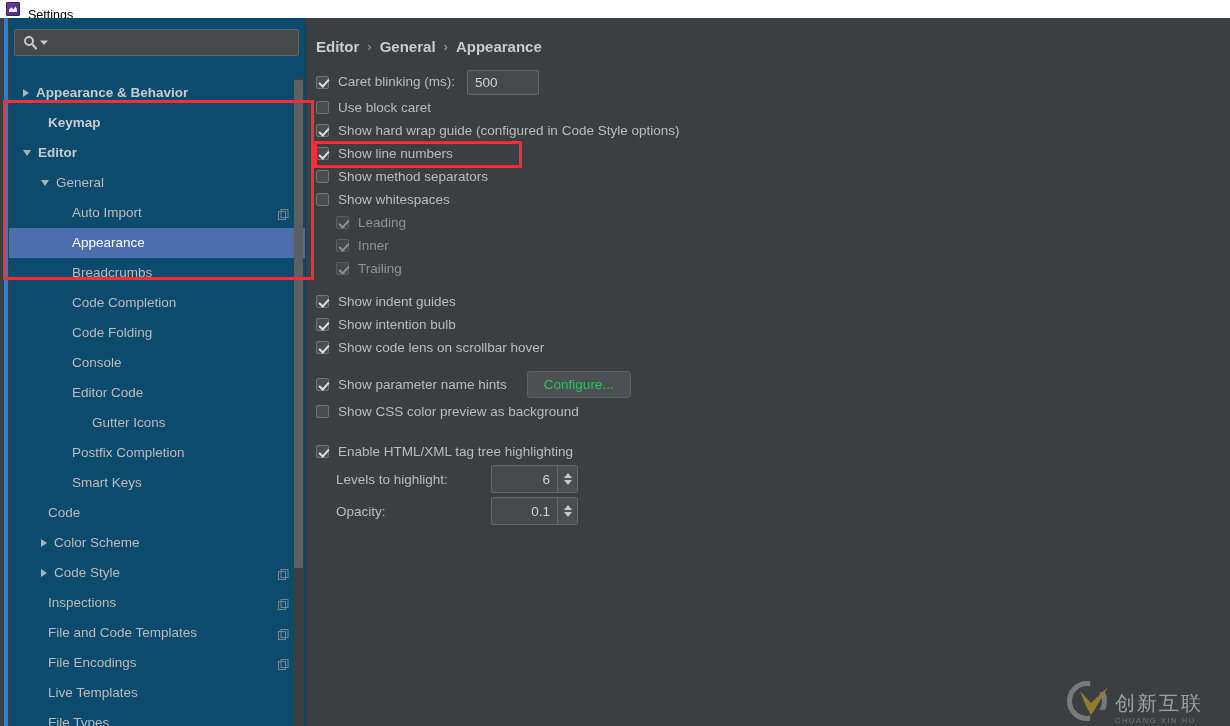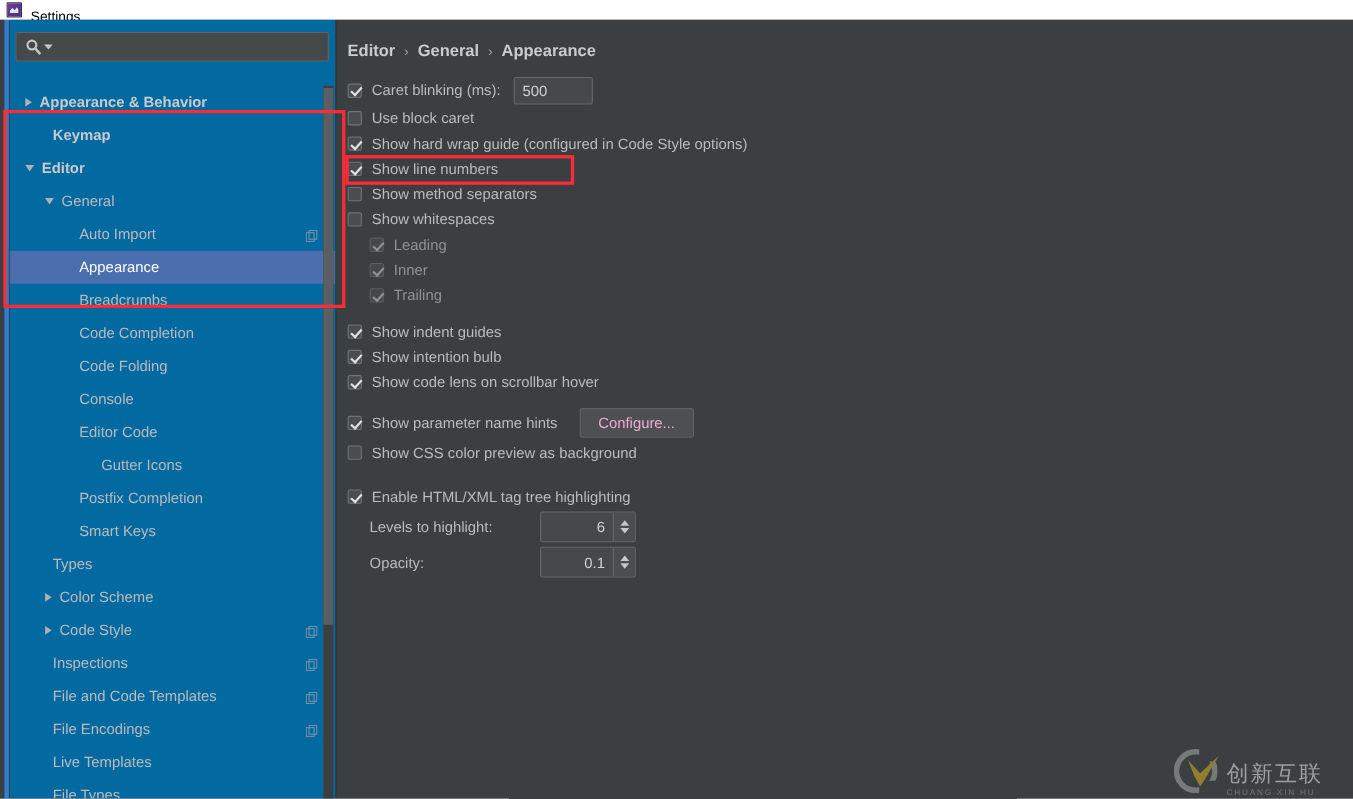--- a/index.html
+++ b/index.html
@@ -73,21 +73,21 @@
     left: 0px; top: 0;
     width: 4px; height: 708px;
     background: #3c3f41;
   }
 
   
   .sidebar {
     position: absolute;
     left: 9px; top: 0;
     width: 296px; height: 708px;
-    background: #0369a1;
+    background: #0c4a6e;
   }
   .search-wrap {
     position: absolute;
     left: 5px; top: 11px;
     width: 285px; height: 27px;
     box-sizing: border-box;
     background: #45494a;
     border: 1px solid #5e6364;
     border-radius: 2px;
     display: flex;
@@ -258,21 +258,21 @@
   }
   .field-500 { width: 72px; margin-left: 12px; }
 
   .btn {
     height: 27px;
     box-sizing: border-box;
     padding: 0 16px;
     background: #4c5052;
     border: 1px solid #5e6264;
     border-radius: 3px;
-    color: #f9a8d4;
+    color: #22c55e;
     font-size: 13.5px;
     font-family: "Liberation Sans", sans-serif;
     cursor: pointer;
     margin-left: 20px;
   }
 
   .sub-field-row {
     display: flex;
     align-items: center;
     height: 32px;
@@ -463,21 +463,21 @@
           <div class="tree-row" style="padding-left: 56px;">
             <span class="arrow arrow-none"></span>
             <span class="tree-label">Postfix Completion</span>
           </div>
           <div class="tree-row" style="padding-left: 56px;">
             <span class="arrow arrow-none"></span>
             <span class="tree-label">Smart Keys</span>
           </div>
           <div class="tree-row" style="padding-left: 32px;">
             <span class="arrow arrow-none"></span>
-            <span class="tree-label">Types</span>
+            <span class="tree-label">Code</span>
           </div>
           <div class="tree-row" style="padding-left: 32px;">
             <span class="arrow arrow-right"></span>
             <span class="tree-label">Color Scheme</span>
           </div>
           <div class="tree-row" style="padding-left: 32px;">
             <span class="arrow arrow-right"></span>
             <span class="tree-label">Code Style</span>
             <span class="copy-icon"><svg width="11" height="11" viewBox="0 0 11 11">
                 <rect x="0.5" y="2.5" width="7" height="8" fill="none" stroke="#9fa3a5"></rect>

